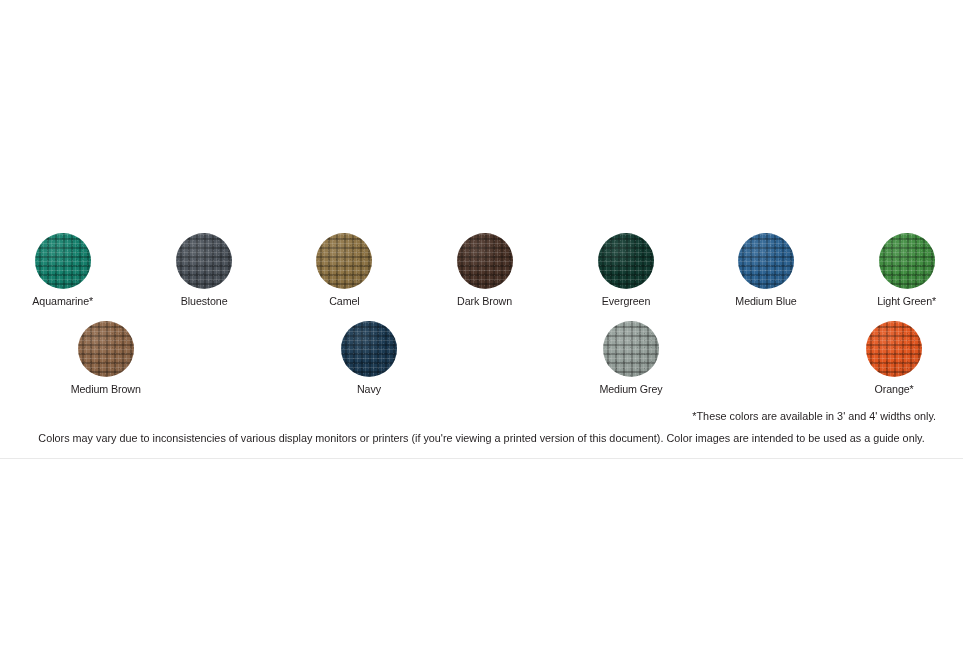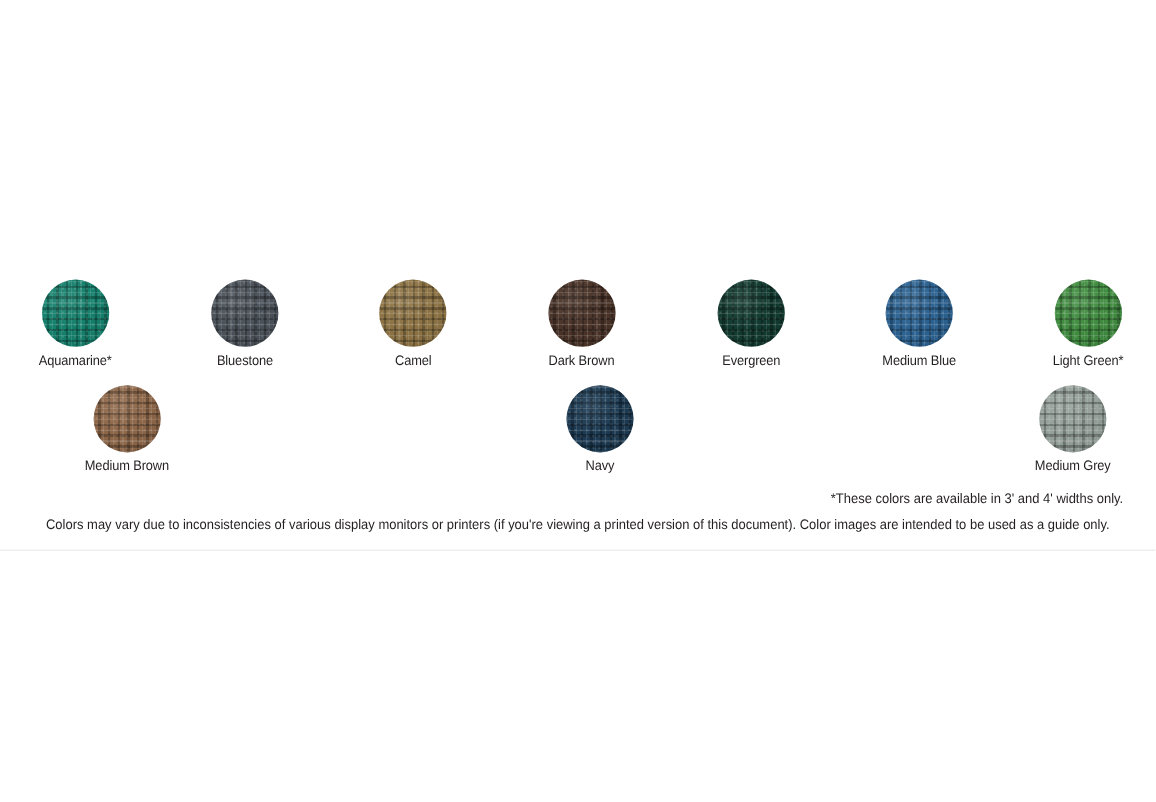--- a/index.html
+++ b/index.html
@@ -305,20 +305,30 @@
         <div class="swatch-cell">
           <div class="dot-wrap">
             <div class="dot" style="background-color: rgb(149, 160, 155);">
               <div class="weave"></div>
               <div class="speck"></div>
               <div class="shade"></div>
             </div>
           </div>
           <div class="swatch-label">Medium Grey</div>
         </div>
+        <div class="swatch-cell">
+          <div class="dot-wrap">
+            <div class="dot" style="background-color: rgb(226, 86, 31);">
+              <div class="weave"></div>
+              <div class="speck"></div>
+              <div class="shade"></div>
+            </div>
+          </div>
+          <div class="swatch-label">Orange*</div>
+        </div>
       </div>
   </div>
 
   <div class="footnote-asterisk">*These colors are available in 3' and 4' widths only.</div>
 
   <div class="footnote-disclaimer">Colors may vary due to inconsistencies of various display monitors or printers (if you're viewing a printed version of this document).  Color images are intended to be used as a guide only.</div>
 
   <div class="divider"></div>
 
 </div>

